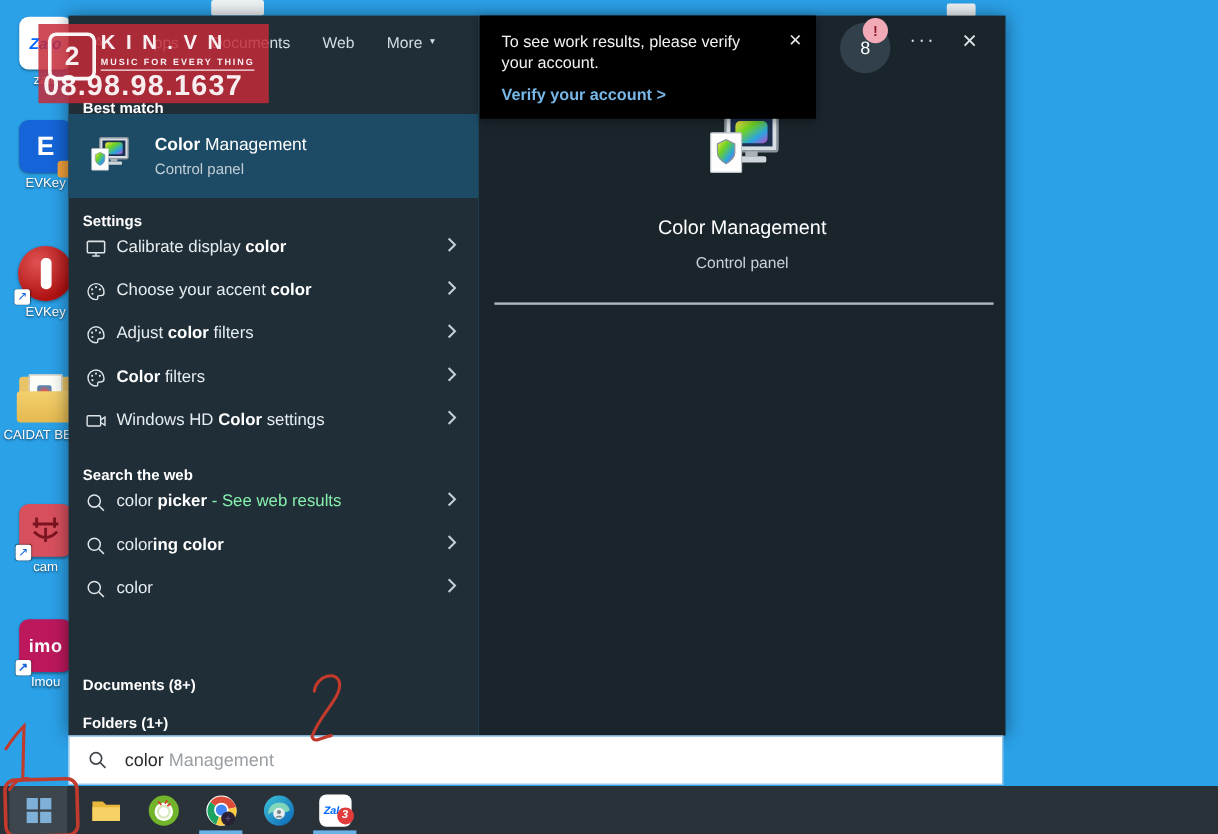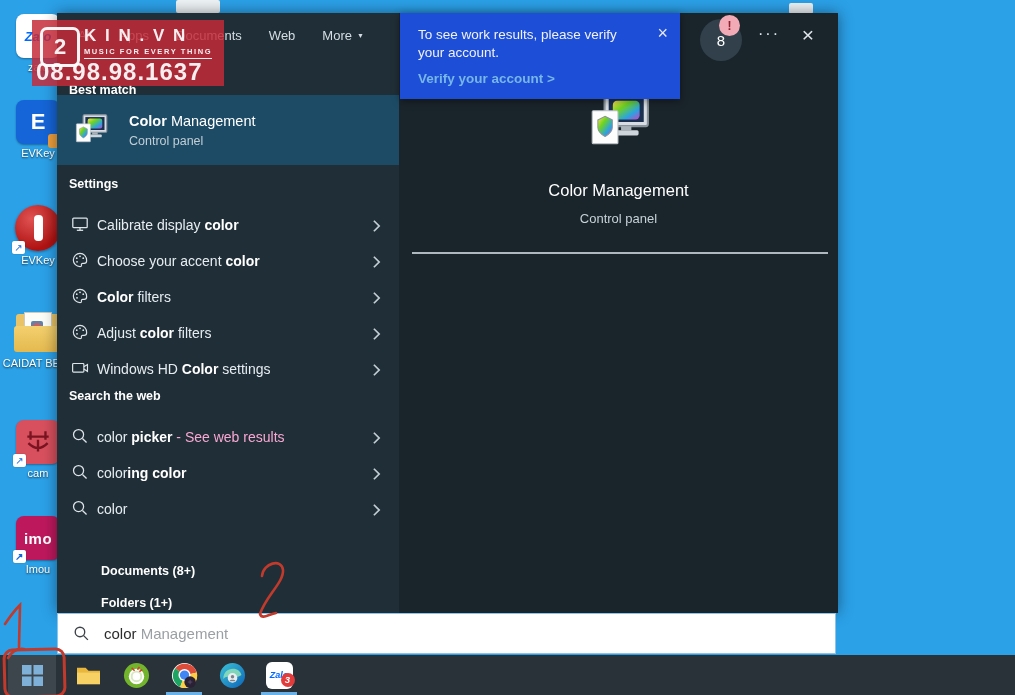--- a/index.html
+++ b/index.html
@@ -49,30 +49,30 @@
 
   #best-match-item{position:absolute;left:0;top:82px;width:342px;height:70px;background:#1d4b66;
     display:flex;align-items:center;cursor:pointer;}
   #best-match-icon{width:36px;height:36px;margin-left:16px;}
   #best-match-text{margin-left:20px;}
   #best-match-title{font-size:14.5px;color:#fff;}
   #best-match-subtitle{font-size:12.5px;color:#c2ced5;margin-top:5px;}
 
   #settings-list{position:absolute;left:0;top:184px;width:342px;}
   #web-list{position:absolute;left:0;top:396px;width:342px;}
-  .row{height:36px;display:flex;align-items:flex-end;padding:0 18px 0 13px;cursor:pointer;}
+  .row{height:36px;display:flex;align-items:flex-start;padding:0 18px 0 13px;cursor:pointer;}
   .row .ic{width:19px;height:19px;margin-right:8px;display:flex;align-items:center;justify-content:center;flex:none;}
   .row .txt{font-size:14px;color:#e6edf0;white-space:pre;}
   .row .chev{margin-left:auto;display:flex;}
   .b{font-weight:700;color:#fff;}
-  .dim{color:#f9a8d4;}
+  .dim{color:#86efac;}
 
   #groups{position:absolute;left:0;top:542px;width:342px;}
-  .group-header{height:32px;display:flex;align-items:center;padding-left:0;
-    font-size:12.5px;font-weight:700;color:#fff;cursor:pointer;margin-left:44px;}
+  .group-header{height:32px;display:flex;align-items:center;padding-left:12px;
+    font-size:12.5px;font-weight:700;color:#fff;cursor:pointer;}
 
   
   #preview-icon{position:absolute;left:187px;top:76px;width:66px;height:66px;}
   #preview-title{position:absolute;left:0;top:168px;width:100%;text-align:center;font-size:16.5px;color:#fff;}
   #preview-subtitle{position:absolute;left:0;top:198px;width:100%;text-align:center;font-size:13px;color:#c6d1d8;}
   #preview-divider{position:absolute;left:13px;top:239px;width:416px;height:2px;background:#aeb8be;}
   #open-row{position:absolute;left:0;top:258px;width:439px;height:40px;display:flex;align-items:center;cursor:pointer;}
   #open-icon{margin-left:38px;display:flex;}
   #open-label{margin-left:18px;font-size:14px;color:#eef3f5;}
 
@@ -80,21 +80,21 @@
   #avatar{position:absolute;left:643px;top:6px;width:42px;height:42px;border-radius:50%;
     background:#31404a;color:#fff;font-size:15px;display:flex;align-items:center;justify-content:center;cursor:pointer;}
   #avatar-badge{position:absolute;left:662px;top:2px;width:21px;height:21px;border-radius:50%;
     background:#f2aab6;color:#8d1f2d;font-size:12px;font-weight:700;display:flex;align-items:center;justify-content:center;}
   #more-dots{position:absolute;left:697px;top:12px;width:30px;height:24px;color:#dfe6ea;font-size:16px;
     letter-spacing:2px;text-align:center;cursor:pointer;}
   #flyout-close{position:absolute;left:738px;top:9px;width:26px;height:26px;color:#dfe6ea;font-size:21px;
     text-align:center;line-height:26px;cursor:pointer;}
 
   
-  #toast{position:absolute;left:343px;top:0;width:280px;height:86px;background:#1d4ed8;box-sizing:border-box;
+  #toast{position:absolute;left:343px;top:0;width:280px;height:86px;background:#000000;box-sizing:border-box;
     padding:13px 14px 16px 18px;box-shadow:0 2px 8px rgba(0,0,0,.4);}
   #toast-message{width:218px;font-size:13.5px;color:#f2f2f2;line-height:1.35;}
   #toast-close{position:absolute;right:12px;top:10px;color:#e8e8e8;font-size:18px;cursor:pointer;}
   #toast-link{position:absolute;left:18px;top:58px;font-size:13.5px;font-weight:700;color:#76b7e8;cursor:pointer;}
 
   
   #watermark{position:absolute;left:32px;top:20px;width:192px;height:66px;background:rgba(197,42,56,.84);
     z-index:4;color:rgba(255,255,255,.92);padding:4px 0 0 6px;box-sizing:border-box;}
   #wm-logo{position:absolute;left:8px;top:7px;width:34px;height:34px;border:3px solid rgba(255,255,255,.95);
     border-radius:7px;display:flex;align-items:center;justify-content:center;font-size:22px;font-weight:700;}
@@ -264,38 +264,38 @@
           <div class="row">
             <span class="ic">
               <svg viewBox="0 0 20 20" width="18" height="18" fill="none" stroke="#dde5e9" stroke-width="1.3">
                 <path d="M10 2.6a7.4 7.4 0 1 0 0 14.8c1.3 0 1.9-.8 1.6-1.7-.3-1 .3-2 1.5-2h1.5c1.7 0 2.8-1.3 2.8-2.9C17.4 6 14.1 2.6 10 2.6z"></path>
                 <circle cx="6.4" cy="8" r="1" fill="#dde5e9" stroke="none"></circle>
                 <circle cx="10" cy="5.9" r="1" fill="#dde5e9" stroke="none"></circle>
                 <circle cx="13.6" cy="8" r="1" fill="#dde5e9" stroke="none"></circle>
                 <circle cx="6.7" cy="12" r="1" fill="#dde5e9" stroke="none"></circle>
               </svg>
             </span>
-            <span class="txt"><span class="b">Color</span><span> filters</span></span>
+            <span class="txt"><span>Adjust </span><span class="b">color</span><span> filters</span></span>
             <span class="chev">
               <svg viewBox="0 0 10 16" width="9" height="14" fill="none" stroke="#c3ced4" stroke-width="2">
                 <path d="M2 2l6 6-6 6"></path>
               </svg>
             </span>
           </div>
           <div class="row">
             <span class="ic">
               <svg viewBox="0 0 20 20" width="18" height="18" fill="none" stroke="#dde5e9" stroke-width="1.3">
                 <path d="M10 2.6a7.4 7.4 0 1 0 0 14.8c1.3 0 1.9-.8 1.6-1.7-.3-1 .3-2 1.5-2h1.5c1.7 0 2.8-1.3 2.8-2.9C17.4 6 14.1 2.6 10 2.6z"></path>
                 <circle cx="6.4" cy="8" r="1" fill="#dde5e9" stroke="none"></circle>
                 <circle cx="10" cy="5.9" r="1" fill="#dde5e9" stroke="none"></circle>
                 <circle cx="13.6" cy="8" r="1" fill="#dde5e9" stroke="none"></circle>
                 <circle cx="6.7" cy="12" r="1" fill="#dde5e9" stroke="none"></circle>
               </svg>
             </span>
-            <span class="txt"><span>Adjust </span><span class="b">color</span><span> filters</span></span>
+            <span class="txt"><span class="b">Color</span><span> filters</span></span>
             <span class="chev">
               <svg viewBox="0 0 10 16" width="9" height="14" fill="none" stroke="#c3ced4" stroke-width="2">
                 <path d="M2 2l6 6-6 6"></path>
               </svg>
             </span>
           </div>
           <div class="row">
             <span class="ic">
               <svg viewBox="0 0 20 20" width="18" height="18" fill="none" stroke="#dde5e9" stroke-width="1.3">
                 <rect x="1.8" y="5" width="12.5" height="9.5" rx="1"></rect>

